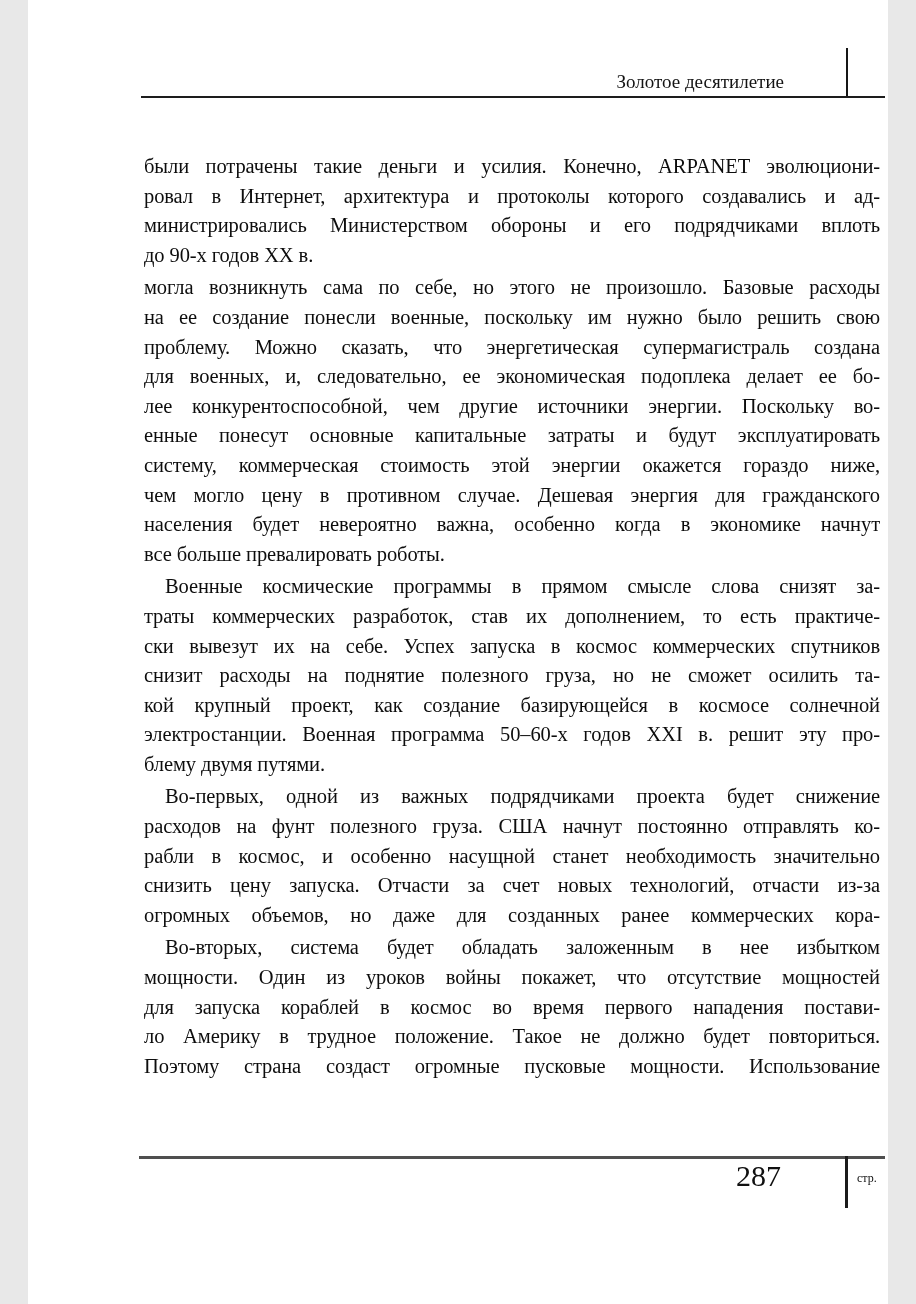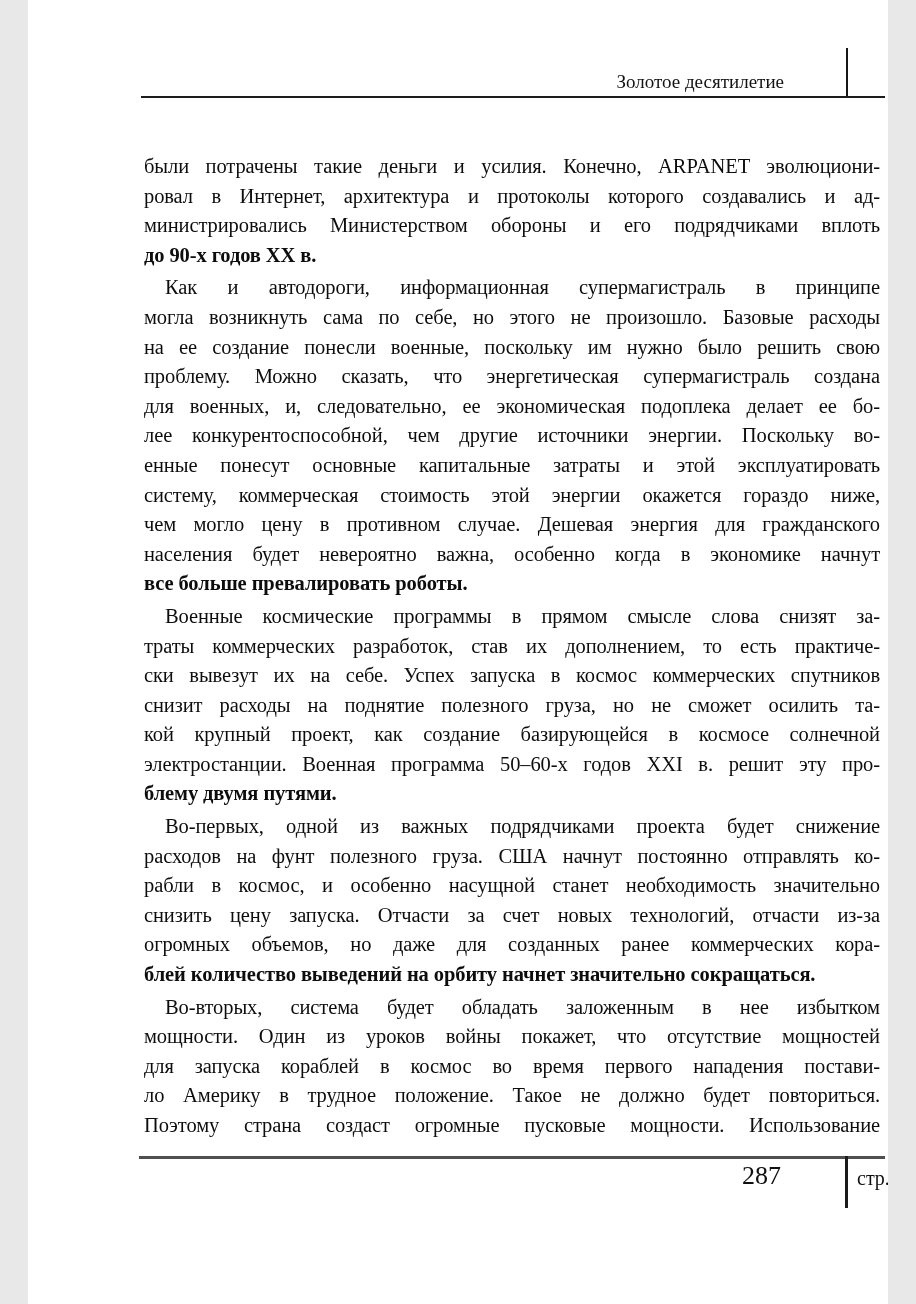--- a/index.html
+++ b/index.html
@@ -55,21 +55,21 @@
   .paragraph { margin: 3px; }
   .line {
     font-size: 20.5px;
     line-height: 29.6px;
     letter-spacing: -0.1px;
     text-align: justify;
     text-align-last: justify;
     white-space: normal;
     color: #0d0d0d;
   }
-  .line.last { text-align-last: left; font-weight: bold; }
+  .line.last { text-align-last: left; }
   .line.indent { text-indent: 21px; }
 
   
   .footer-rule {
     position: absolute;
     left: 111px;
     right: 3px;
     top: 1156px;
     height: 3px;
     background: #4f4f4f;
@@ -79,29 +79,29 @@
     left: 817px;
     top: 1156px;
     width: 3px;
     height: 52px;
     background: #1b1b1b;
   }
   .page-number {
     position: absolute;
     right: 107px;
     top: 1161px;
-    font-size: 26px;
+    font-size: 30px;
     line-height: 30px;
     color: #101010;
   }
   .page-label {
     position: absolute;
     left: 829px;
     top: 1168px;
-    font-size: 20px;
+    font-size: 12px;
     line-height: 20px;
     color: #101010;
   }
 </style>
 </head>
 <body>
 
 <div class="page">
 
   <span class="running-title">Золотое десятилетие</span>
@@ -111,48 +111,46 @@
   <div class="header-rule"></div>
 
   <div class="body-text">
       <div class="paragraph">
         <div class="line">были потрачены такие деньги и усилия. Конечно, ARPANET эволюциони-</div>
         <div class="line">ровал в Интернет, архитектура и протоколы которого создавались и ад-</div>
         <div class="line">министрировались Министерством обороны и его подрядчиками вплоть</div>
         <div class="line last">до 90-х годов XX в.</div>
       </div>
       <div class="paragraph">
-        <div class="line indent">Как и автодороги, информационная супермагистраль в принципе</div>
         <div class="line">могла возникнуть сама по себе, но этого не произошло. Базовые расходы</div>
         <div class="line">на ее создание понесли военные, поскольку им нужно было решить свою</div>
         <div class="line">проблему. Можно сказать, что энергетическая супермагистраль создана</div>
         <div class="line">для военных, и, следовательно, ее экономическая подоплека делает ее бо-</div>
         <div class="line">лее конкурентоспособной, чем другие источники энергии. Поскольку во-</div>
-        <div class="line">енные понесут основные капитальные затраты и этой эксплуатировать</div>
+        <div class="line">енные понесут основные капитальные затраты и будут эксплуатировать</div>
         <div class="line">систему, коммерческая стоимость этой энергии окажется гораздо ниже,</div>
         <div class="line">чем могло цену в противном случае. Дешевая энергия для гражданского</div>
         <div class="line">населения будет невероятно важна, особенно когда в экономике начнут</div>
         <div class="line last">все больше превалировать роботы.</div>
       </div>
       <div class="paragraph">
         <div class="line indent">Военные космические программы в прямом смысле слова снизят за-</div>
         <div class="line">траты коммерческих разработок, став их дополнением, то есть практиче-</div>
         <div class="line">ски вывезут их на себе. Успех запуска в космос коммерческих спутников</div>
         <div class="line">снизит расходы на поднятие полезного груза, но не сможет осилить та-</div>
         <div class="line">кой крупный проект, как создание базирующейся в космосе солнечной</div>
         <div class="line">электростанции. Военная программа 50–60-х годов XXI в. решит эту про-</div>
         <div class="line last">блему двумя путями.</div>
       </div>
       <div class="paragraph">
         <div class="line indent">Во-первых, одной из важных подрядчиками проекта будет снижение</div>
         <div class="line">расходов на фунт полезного груза. США начнут постоянно отправлять ко-</div>
         <div class="line">рабли в космос, и особенно насущной станет необходимость значительно</div>
         <div class="line">снизить цену запуска. Отчасти за счет новых технологий, отчасти из-за</div>
         <div class="line">огромных объемов, но даже для созданных ранее коммерческих кора-</div>
-        <div class="line last">блей количество выведений на орбиту начнет значительно сокращаться.</div>
       </div>
       <div class="paragraph">
         <div class="line indent">Во-вторых, система будет обладать заложенным в нее избытком</div>
         <div class="line">мощности. Один из уроков войны покажет, что отсутствие мощностей</div>
         <div class="line">для запуска кораблей в космос во время первого нападения постави-</div>
         <div class="line">ло Америку в трудное положение. Такое не должно будет повториться.</div>
         <div class="line">Поэтому страна создаст огромные пусковые мощности. Использование</div>
       </div>
     </div>
 

